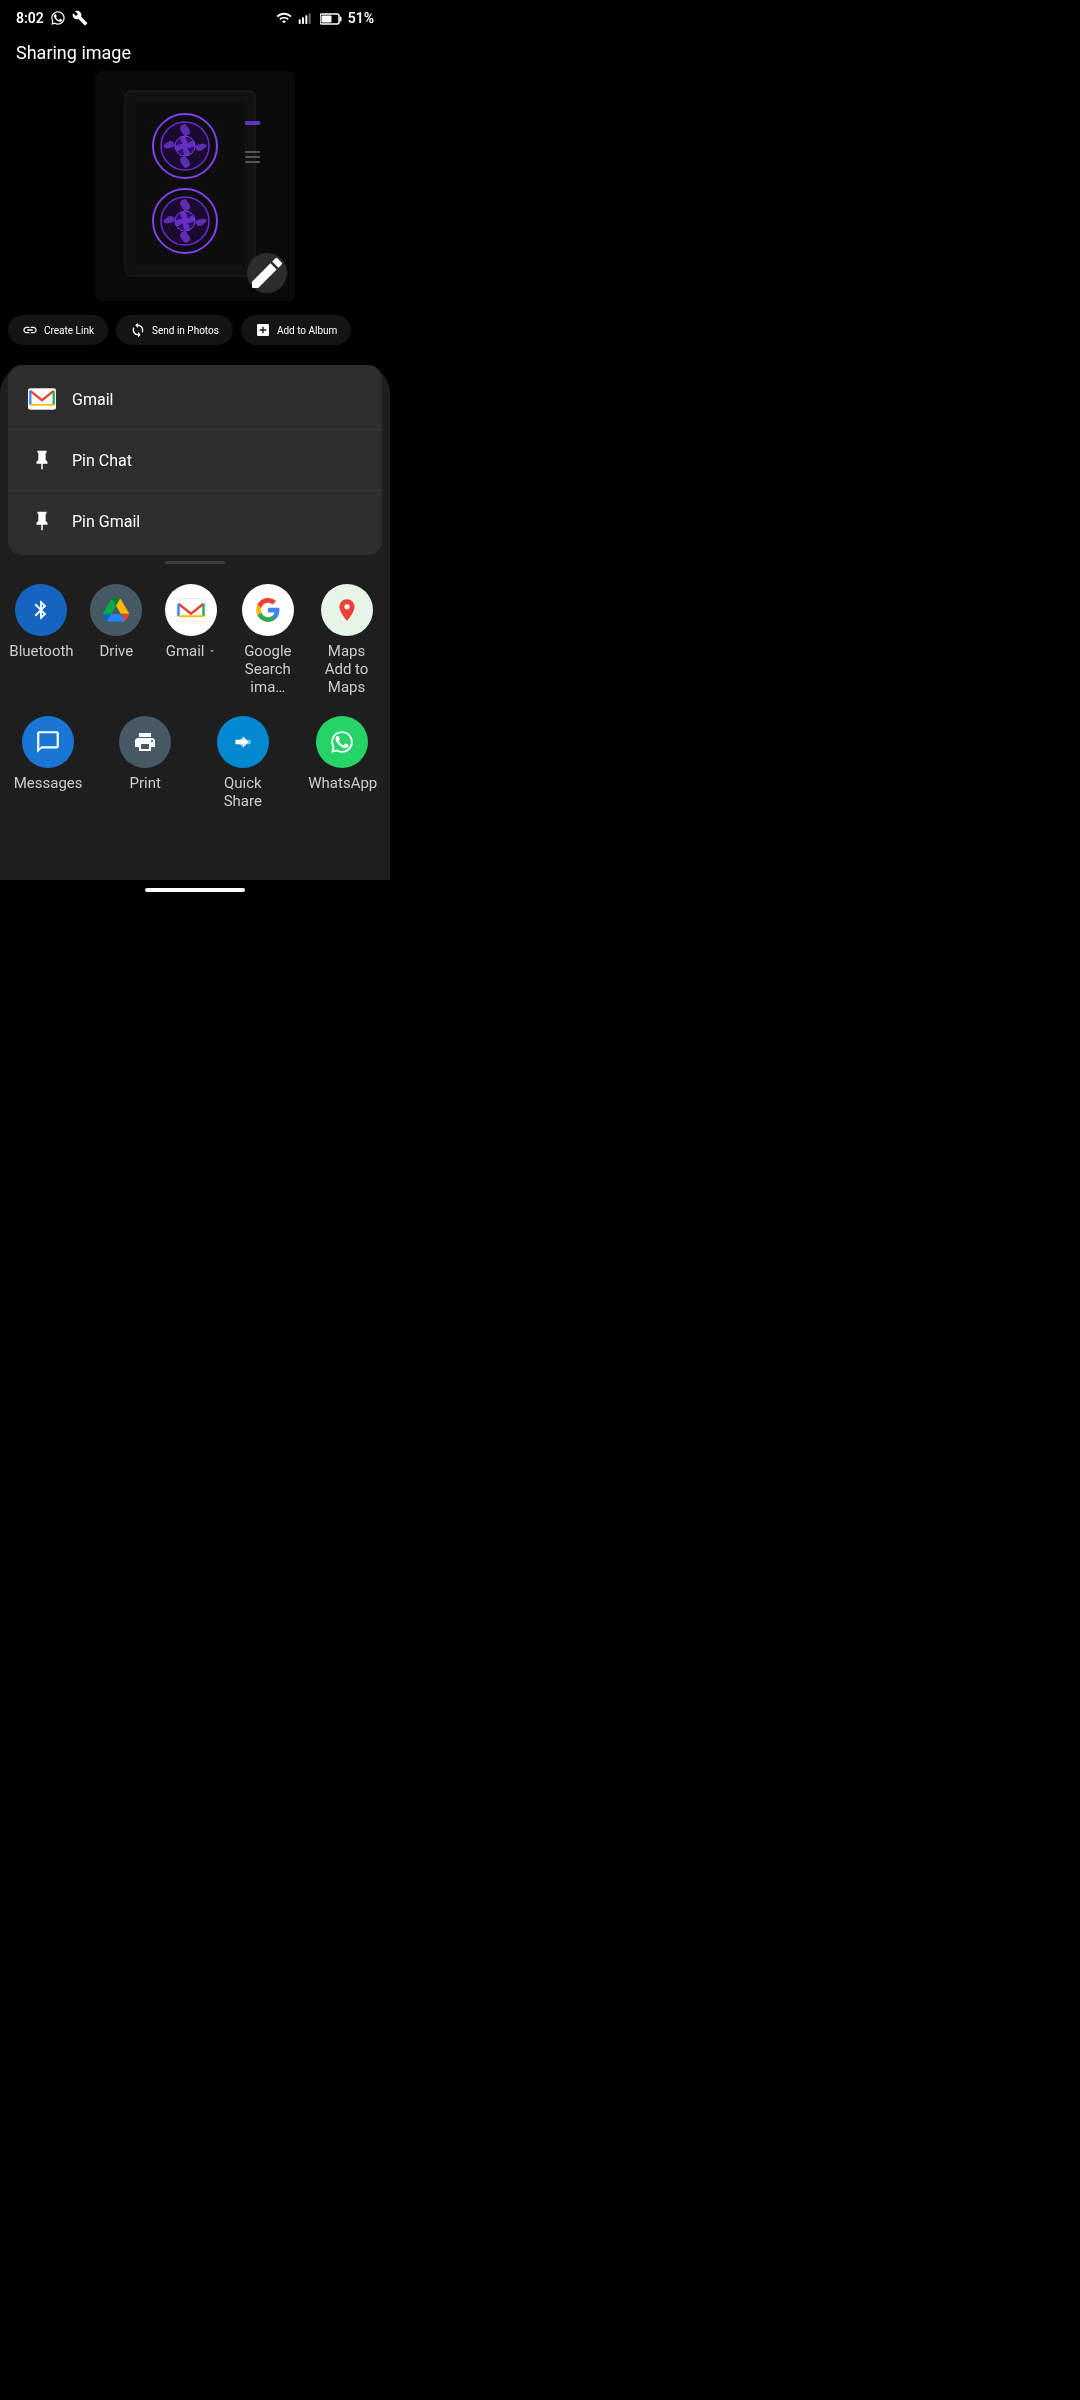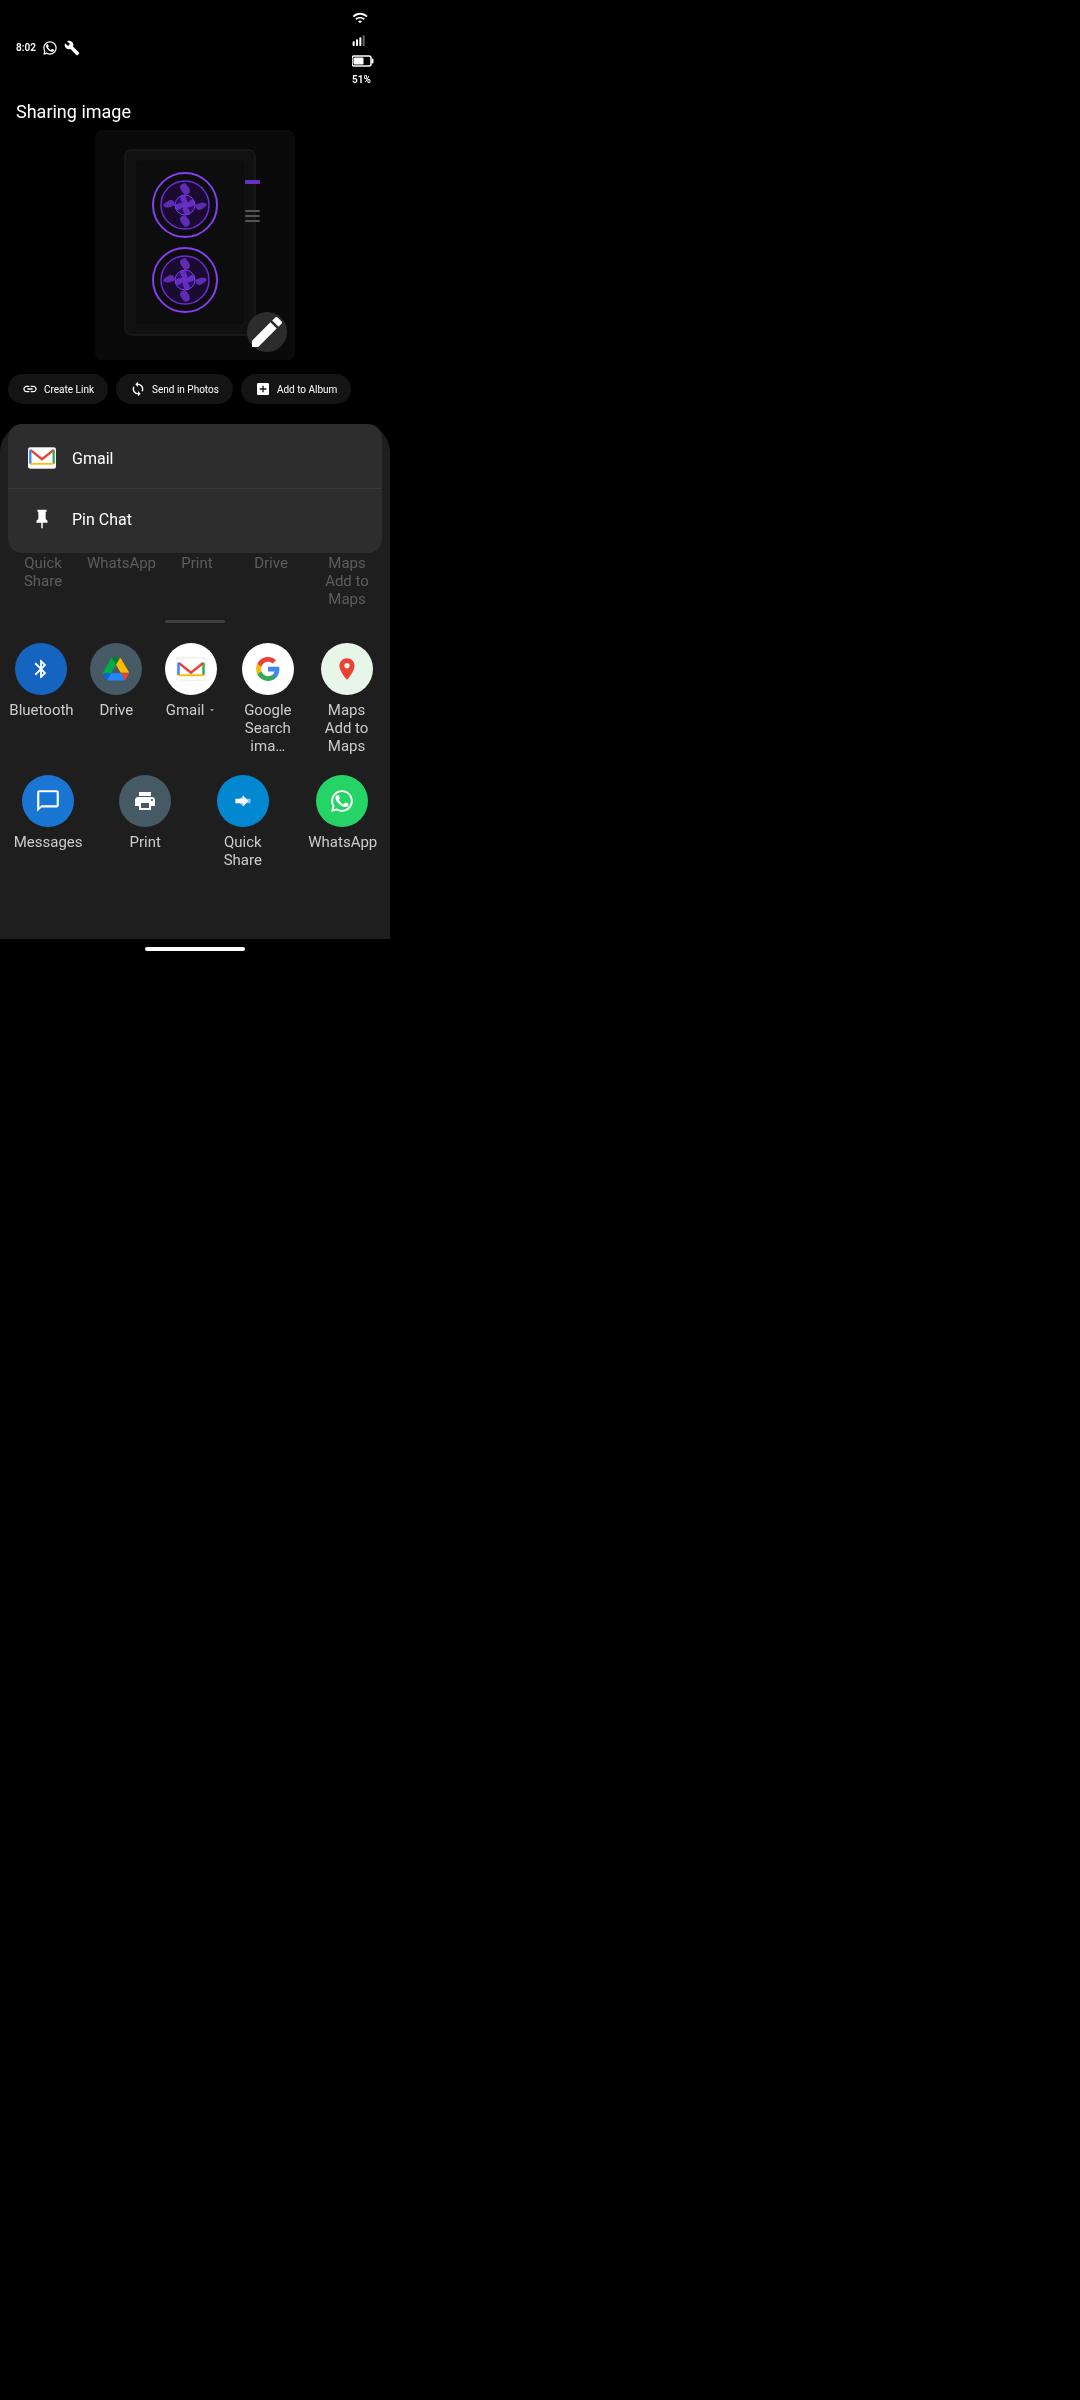--- a/index.html
+++ b/index.html
@@ -13,25 +13,25 @@
       position: relative;
       overflow: hidden;
     }
 
     
     .status-bar {
       display: flex;
       justify-content: space-between;
       align-items: center;
       padding: 10px 16px 6px;
-      font-size: 10px;
+      font-size: 14px;
       font-weight: 600;
     }
     .status-left { display: flex; align-items: center; gap: 6px; }
-    .status-right { display: flex; align-items: flex-start; gap: 6px; flex-direction: column; }
+    .status-right { display: flex; align-items: flex-end; gap: 6px; }
 
     
     .sharing-header {
       padding: 10px 16px 8px;
       font-size: 18px;
       font-weight: 400;
       color: #fff;
     }
 
     .image-container {
@@ -493,20 +493,28 @@
 
     <div class="context-item">
       <div class="context-icon">
         <svg width="22" height="22" viewBox="0 0 24 24" fill="white">
             <path d="M16 12V4h1V2H7v2h1v8l-2 2v2h5.2v6h1.6v-6H18v-2l-2-2z"></path>
           </svg>
       </div>
       <span>Pin Chat</span>
     </div>
 
+    <div class="context-item">
+      <div class="context-icon">
+        <svg width="22" height="22" viewBox="0 0 24 24" fill="white">
+            <path d="M16 12V4h1V2H7v2h1v8l-2 2v2h5.2v6h1.6v-6H18v-2l-2-2z"></path>
+          </svg>
+      </div>
+      <span>Pin Gmail</span>
+    </div>
   </div>
 
   <div style="height: 50px;"></div>
 </div>
 
 <div class="bottom-nav">
   <div class="bottom-bar"></div>
 </div>
 
 </body></html>

